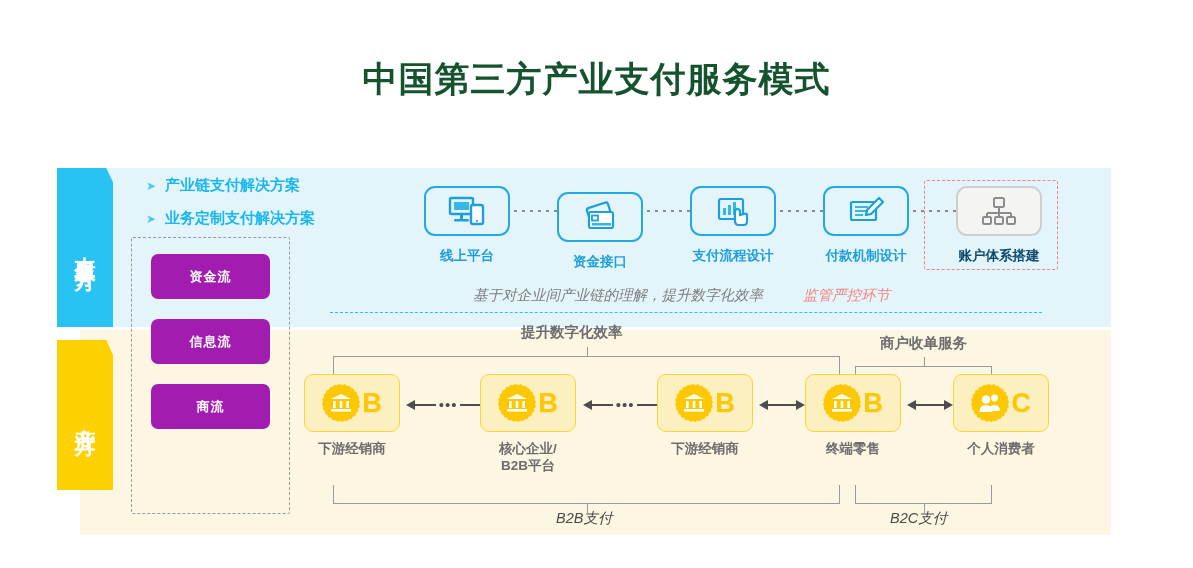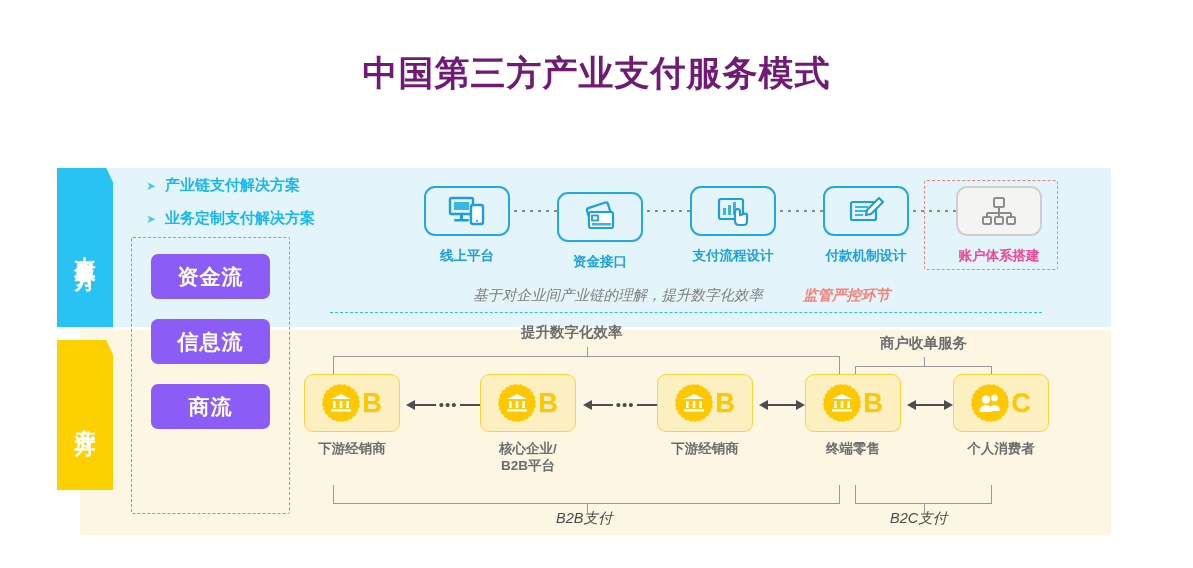--- a/index.html
+++ b/index.html
@@ -5,22 +5,22 @@
   html,body{margin:0;padding:0;}
   body{
     width:1193px;height:568px;background:#ffffff;
     font-family:"Liberation Sans","DejaVu Sans",sans-serif;
     overflow:hidden;position:relative;
   }
   .page{position:relative;width:1193px;height:568px;}
 
   
   .title{
-    position:absolute;left:0;top:50px;width:1193px;text-align:center;
-    font-size:35px;font-weight:bold;color:#701a75;letter-spacing:1px;
+    position:absolute;left:0;top:56px;width:1193px;text-align:center;
+    font-size:35px;font-weight:bold;color:#14532d;letter-spacing:1px;
   }
 
   
   .panel-blue{
     position:absolute;left:80px;top:168px;width:1031px;height:159px;
     background:#e4f4fb;border-radius:2px;
   }
   .panel-yellow{
     position:absolute;left:80px;top:330px;width:1031px;height:205px;
     background:#fdf6e3;border-radius:2px;
@@ -49,56 +49,56 @@
     font-size:15px;font-weight:bold;color:#18b7f0;white-space:nowrap;
   }
   .bullet .arrow{color:#4bc9f5;font-size:12px;margin-right:9px;}
 
   
   .flow-box{
     position:absolute;left:131px;top:237px;width:157px;height:275px;
     border:1.5px dashed #9b9b9b;border-radius:2px;
   }
   .pill{
-    position:absolute;left:19px;width:119px;height:45px;background:#8b5cf6;
-    border-radius:7px;color:#ffffff;font-size:21px;font-weight:bold;
+    position:absolute;left:19px;width:119px;height:45px;background:#a21caf;
+    border-radius:7px;color:#ffffff;font-size:13px;font-weight:bold;
     display:flex;align-items:center;justify-content:center;letter-spacing:1px;
   }
   .pill-0{top:16px;} .pill-1{top:81px;} .pill-2{top:146px;} .pill-3{top:211px;}
 
   
   .steps{position:absolute;left:424px;top:186px;width:620px;height:82px;}
   .step{position:absolute;width:86px;text-align:center;}
   .step .box{
     width:86px;height:50px;border:2px solid #23a9e1;border-radius:11px;
     box-sizing:border-box;display:flex;align-items:center;justify-content:center;
     background:transparent;
   }
   .step.muted .box{border:2px solid #cfcfcf;background:#f4f4f2;}
   .step .lbl{
     margin-top:11px;font-size:13.5px;font-weight:bold;color:#1c9fdb;white-space:nowrap;
   }
-  .step.muted .lbl{color:#ec4899;}
+  .step.muted .lbl{color:#0c4a6e;}
   .dots{
     position:absolute;top:24px;width:44px;height:2px;
     background-image:linear-gradient(to right,#8a8a8a 0 3px,transparent 3px 8px);
     background-size:8px 2px;background-repeat:repeat-x;
   }
   .redbox{
     position:absolute;left:924px;top:180px;width:132px;height:88px;
     border:1.6px dashed #f4837e;border-radius:3px;
   }
 
   
   .caption{
     position:absolute;top:286px;left:0;width:1193px;text-align:center;
     font-size:14.5px;font-style:italic;color:#7d7d7d;white-space:nowrap;
   }
   .caption .shift{display:inline-block;margin-left:170px;}
-  .caption .red{color:#f4837e;margin-left:40px;font-weight:bold;}
+  .caption .red{color:#f4837e;margin-left:40px;font-weight:normal;}
   .dashline{
     position:absolute;left:330px;top:312px;width:712px;height:0;
     border-top:1.6px dashed #28c3f3;
   }
 
   
   .grp-label{
     position:absolute;font-size:14.5px;font-weight:bold;color:#6d6d6d;white-space:nowrap;
   }
   .bracket{position:absolute;border:1.4px solid #9a9a9a;border-bottom:none;height:18px;}

